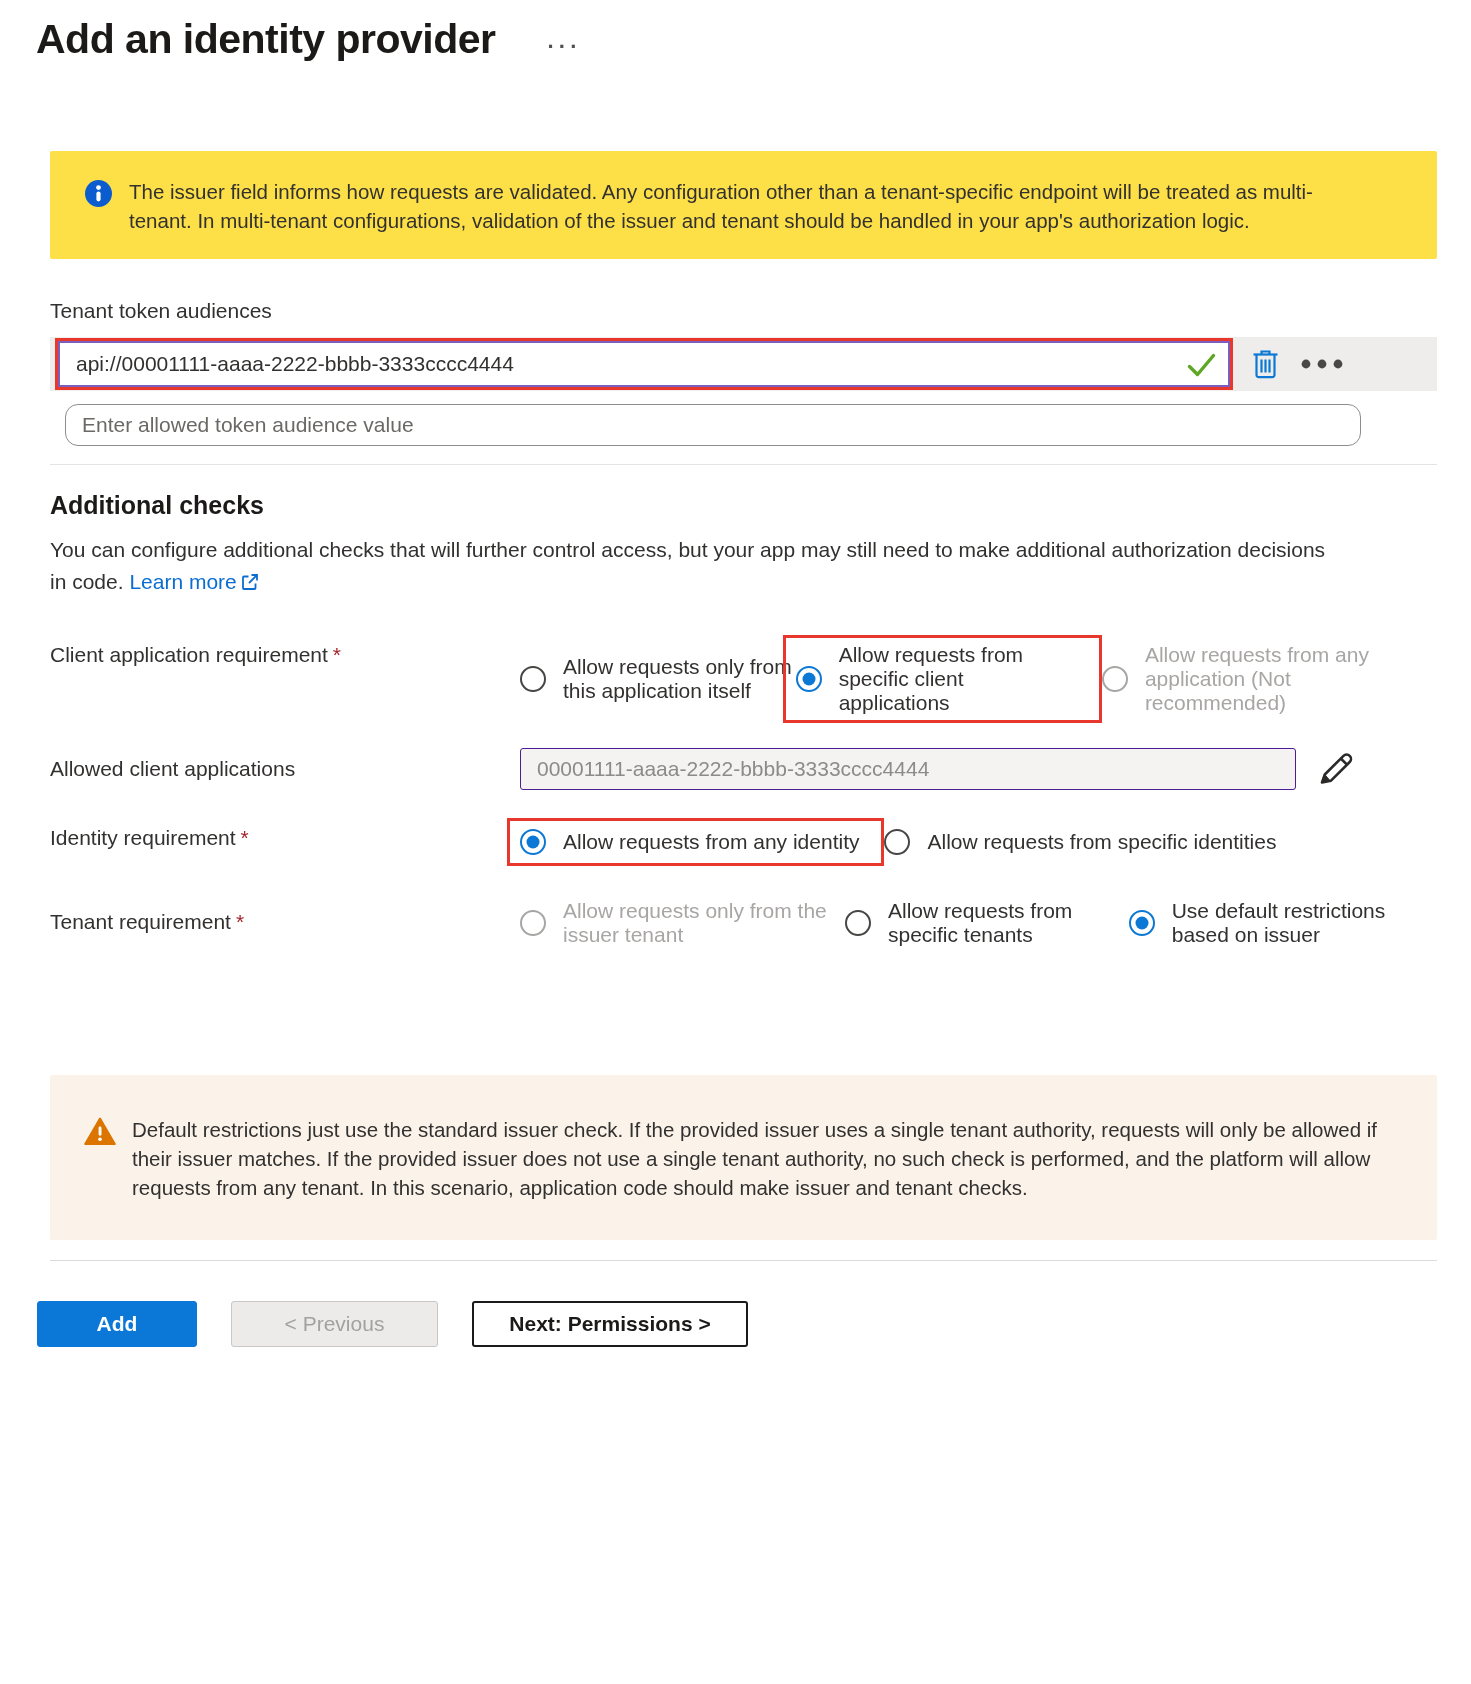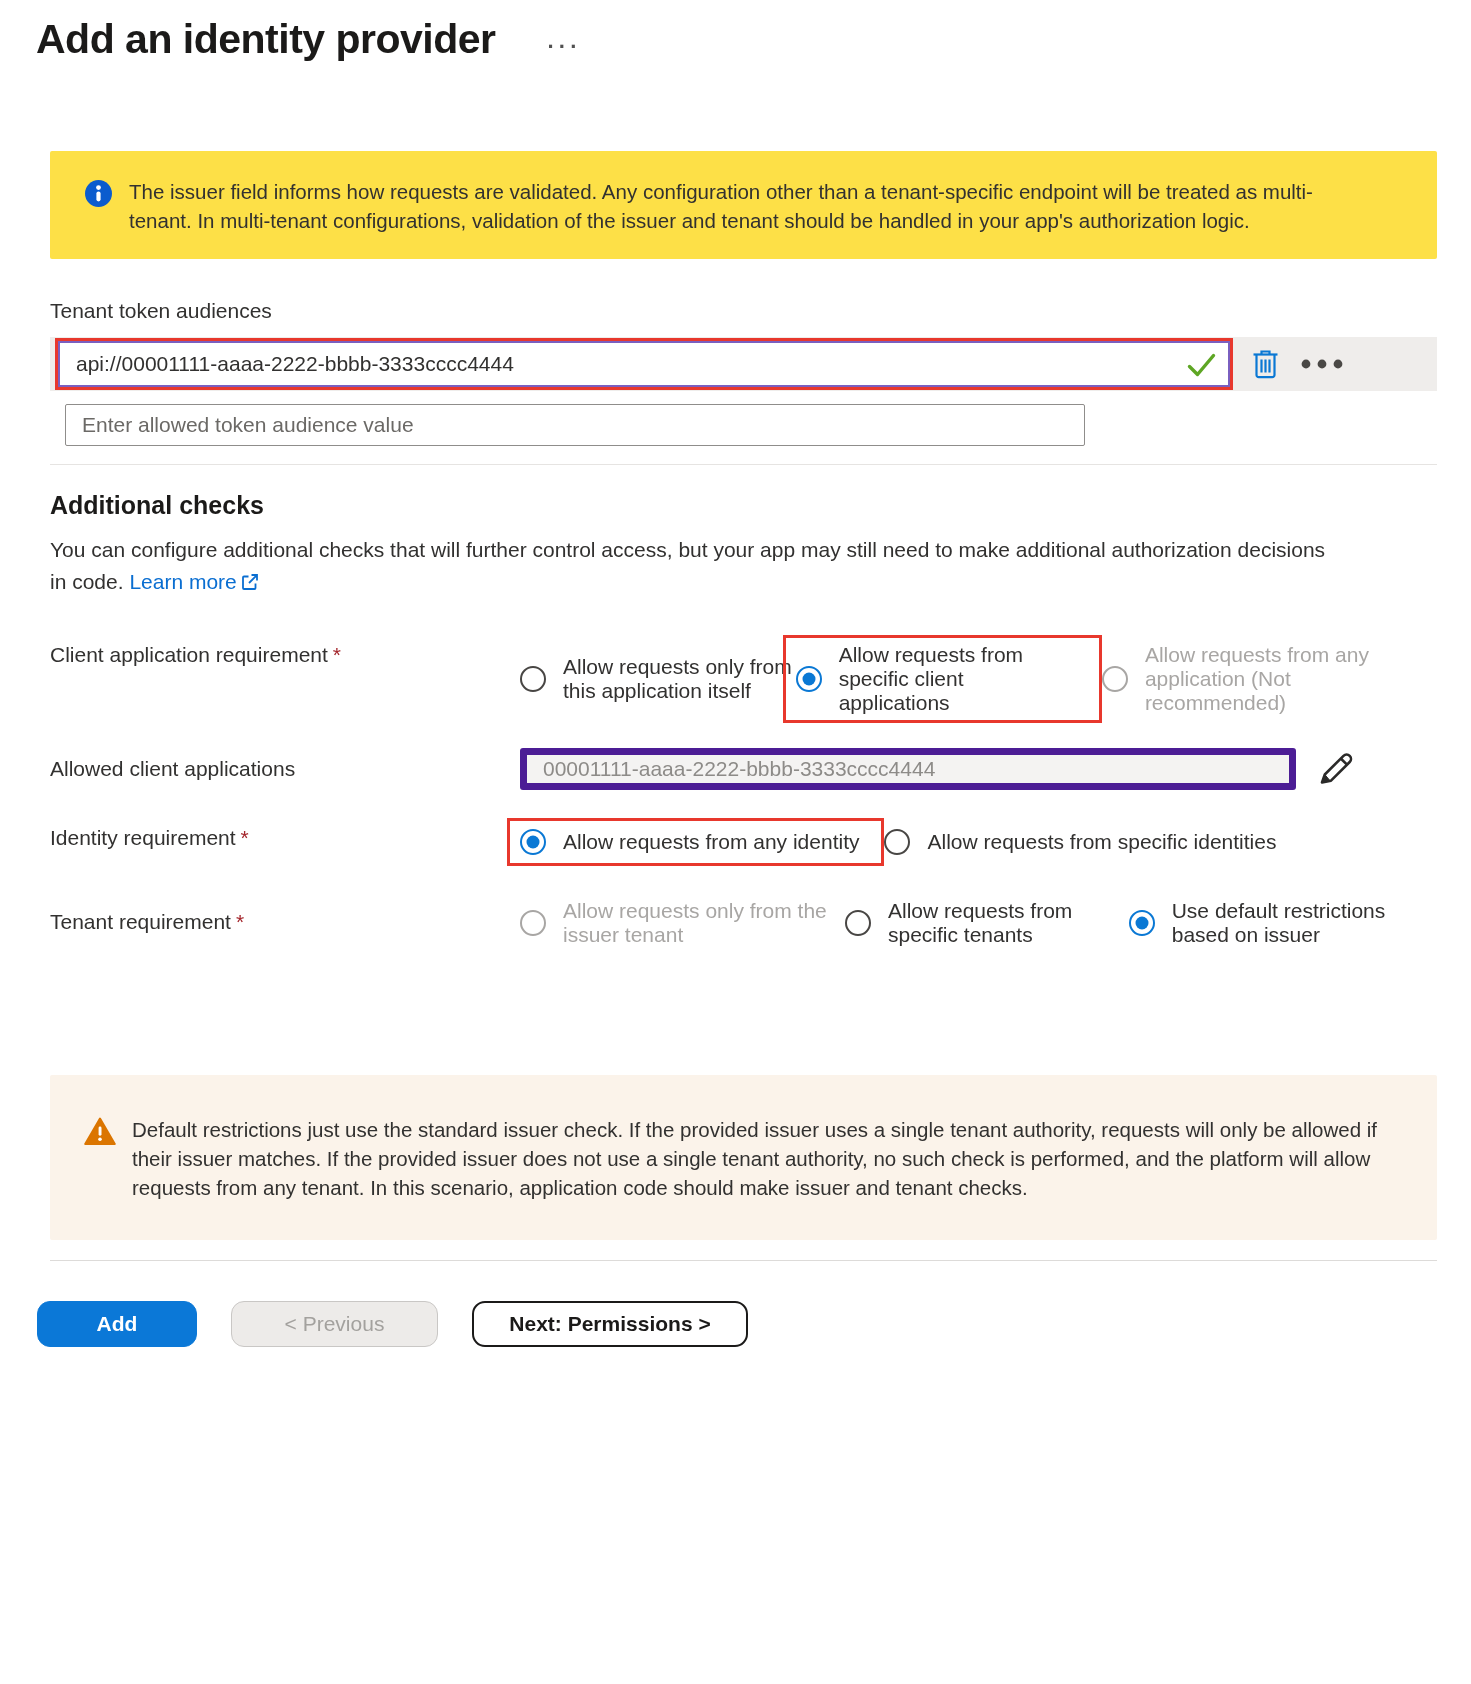--- a/index.html
+++ b/index.html
@@ -44,22 +44,22 @@
     display: flex; align-items: center; position: relative;
   }
   .audience-input-wrap input {
     border: none; outline: none; width: 100%; height: 100%;
     padding: 0 46px 0 16px; font-size: 21px; color: #323130;
     font-family: "Liberation Sans", sans-serif; background: transparent;
   }
   .valid-check { position: absolute; right: 12px; top: 10px; }
   .strip-action { margin-left: 22px; cursor: pointer; display: inline-flex; align-items: center; }
   .new-audience-input {
-    display: block; margin: 13px 0 0 15px; width: 1020px; height: 42px;
-    border: 1px solid #8f8d8b; border-radius: 2px; padding: 0 16px;
+    display: block; margin: 13px 0 0 15px; width: 1296px; height: 42px;
+    border: 1px solid #8f8d8b; border-radius: 13px; padding: 0 16px;
     font-size: 21px; color: #323130; font-family: "Liberation Sans", sans-serif;
   }
   .new-audience-input::placeholder { color: #6b6966; }
   .hr { border: none; border-top: 1px solid #e6e4e2; margin-top: 18px; }
 
   
   .section-heading { margin-top: 26px; font-size: 25px; font-weight: 700; color: #1b1a19; }
   .section-desc { margin-top: 14px; font-size: 21px; line-height: 32px; max-width: 1280px; }
   .link { color: #0a6ed1; text-decoration: none; cursor: pointer; white-space: nowrap; }
   .ext-icon { display: inline-block; vertical-align: -2px; margin-left: 4px; }
@@ -87,21 +87,21 @@
     border: 3px solid #e8382d;
     padding: 5px 22px 5px 10px;
     margin: 3px 0 3px -13px;
     align-self: flex-start;
   }
 
   .client-apps-row { margin-top: 20px; align-items: center; }
   .client-apps-row .row-label { padding-top: 0; }
   .disabled-input {
     width: 776px; height: 42px; background: #f4f3f2;
-    border: 7px solid #4c1d95; border-radius: 3px; padding: 0 16px;
+    border: 1px solid #4c1d95; border-radius: 3px; padding: 0 16px;
     font-size: 21px; color: #8d8b88; font-family: "Liberation Sans", sans-serif;
   }
   .edit-btn { margin-left: 20px; background: none; border: none; cursor: pointer; padding: 0; display: inline-flex; }
 
   .row-client { margin-top: 32px; }
   .row-identity { margin-top: 24px; }
   .row-tenant { margin-top: 30px; }
 
   
   .warning-banner {
@@ -109,21 +109,21 @@
     background: #fbf3ea;
     border-radius: 2px;
     padding: 40px 24px 38px 34px;
     display: flex; gap: 16px;
   }
   .warning-banner .txt { font-size: 20.5px; line-height: 29px; color: #323130; max-width: 1300px; }
   .footer-hr { border: none; border-top: 1px solid #dddbd9; margin-top: 20px; }
 
   
   .footer-buttons { margin: 40px 0 0 37px; display: flex; gap: 34px; }
-  .btn { height: 46px; font-family: "Liberation Sans", sans-serif; font-size: 21px; border-radius: 13px; cursor: pointer; }
+  .btn { height: 46px; font-family: "Liberation Sans", sans-serif; font-size: 21px; border-radius: 3px; cursor: pointer; }
   .btn-primary { width: 160px; background: #0b78d7; border: 1px solid #0b78d7; color: #ffffff; font-weight: 700; }
   .btn-disabled { width: 207px; background: #edebe9; border: 1px solid #c9c7c5; color: #a3a19e; cursor: default; }
   .btn-outline { width: 276px; background: #ffffff; border: 2.5px solid #1b1a19; color: #1b1a19; font-weight: 700; }
 </style>
 </head>
 <body>
 
 <div class="page-header">
   <h1 class="page-title">Add an identity provider</h1>
   <span class="title-more">···</span>

